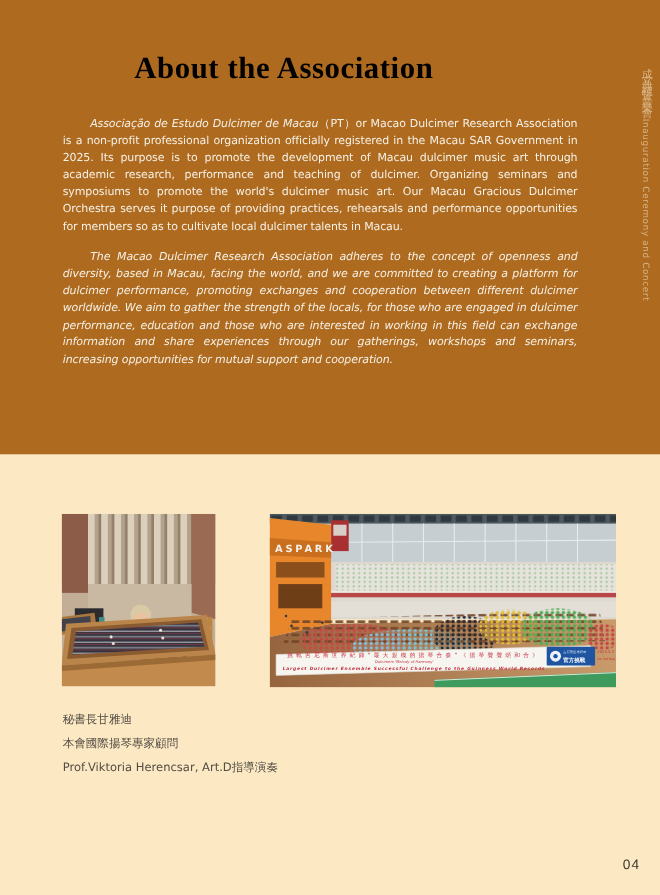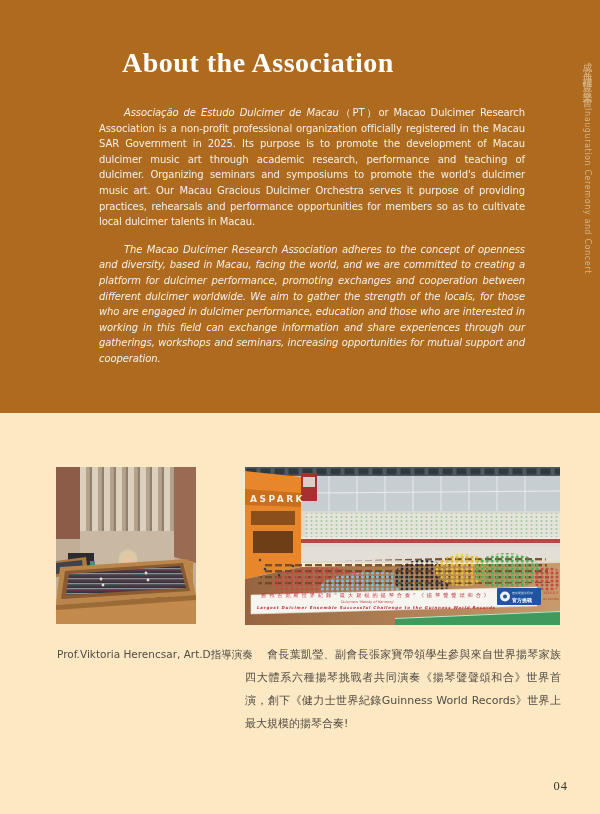--- a/index.html
+++ b/index.html
@@ -21,33 +21,33 @@
     overflow: hidden;
   }
   .hero-title {
     margin-top: 47px;
     width: 516px;
     text-align: center;
     font-family: "Liberation Serif", "DejaVu Serif", serif;
     font-weight: 700;
     font-size: 28px;
     letter-spacing: 0.5px;
-    color: #ffffff;
+    color: #000000;
   }
   .hero-body {
     position: absolute;
     left: 57px; top: 105px;
     width: 468px;
     color: #f6f1e7;
     font-size: 10px;
     line-height: 15.6px;
     text-align: justify;
     letter-spacing: -0.1px;
   }
-  .hero-body p { text-indent: 25px; margin-left: 42px; }
+  .hero-body p { text-indent: 25px; }
   .hero-body p + p { margin-top: 12px; font-style: italic; }
   .italic { font-style: italic; }
 
   .side-label {
     position: absolute;
     top: 54px; right: 6px;
     height: 330px;
     writing-mode: vertical-rl;
     text-orientation: mixed;
     color: #d9b586;
@@ -69,22 +69,22 @@
     position: absolute; left: 57px; top: 230px; width: 190px;
     color: #514c44; font-size: 10.5px; line-height: 22px;
     white-space: nowrap;
   }
   .caption-right {
     position: absolute; left: 245px; top: 230px; width: 316px;
     color: #514c44; font-size: 11px; line-height: 23px;
     text-align: justify; text-indent: 2em;
   }
   .page-number {
-    position: absolute; right: 32px; top: 366px;
-    font-family: Liberation Serif, serif;
+    position: absolute; right: 18px; top: 366px;
+    font-family: Liberation Sans, sans-serif;
     font-size: 12.5px; color: #3a352e; letter-spacing: 1px;
   }
 </style>
 </head>
 <body>
 
 <div class="page">
 
   <div class="hero">
     <h1 class="hero-title">About the Association</h1>
@@ -268,20 +268,21 @@
         </g>
 
         <g>
           <polygon points="150,151 315,144 315,158 150,158" fill="#3e9b5d"></polygon>
           <line x1="150" y1="151.5" x2="315" y2="144.5" stroke="#e8f2ea" stroke-width="0.8"></line>
         </g>
       </svg>
     </div>
 
     <div class="caption-left">
+      <div>秘書長甘雅迪</div>
+      <div>本會國際揚琴專家顧問</div>
       <div>Prof.Viktoria Herencsar, Art.D指導演奏</div>
     </div>
 
-    <div class="caption-right">會長葉凱瑩、副會長張家寶帶領學生參與來自世界揚琴家族四大體系六種揚琴挑戰者共同演奏《揚琴聲聲頌和合》世界首演，創下《健力士世界紀錄Guinness World Records》世界上最大規模的揚琴合奏!</div>
 
     <div class="page-number">04</div>
   </div>
 </div>
 
 </body></html>

